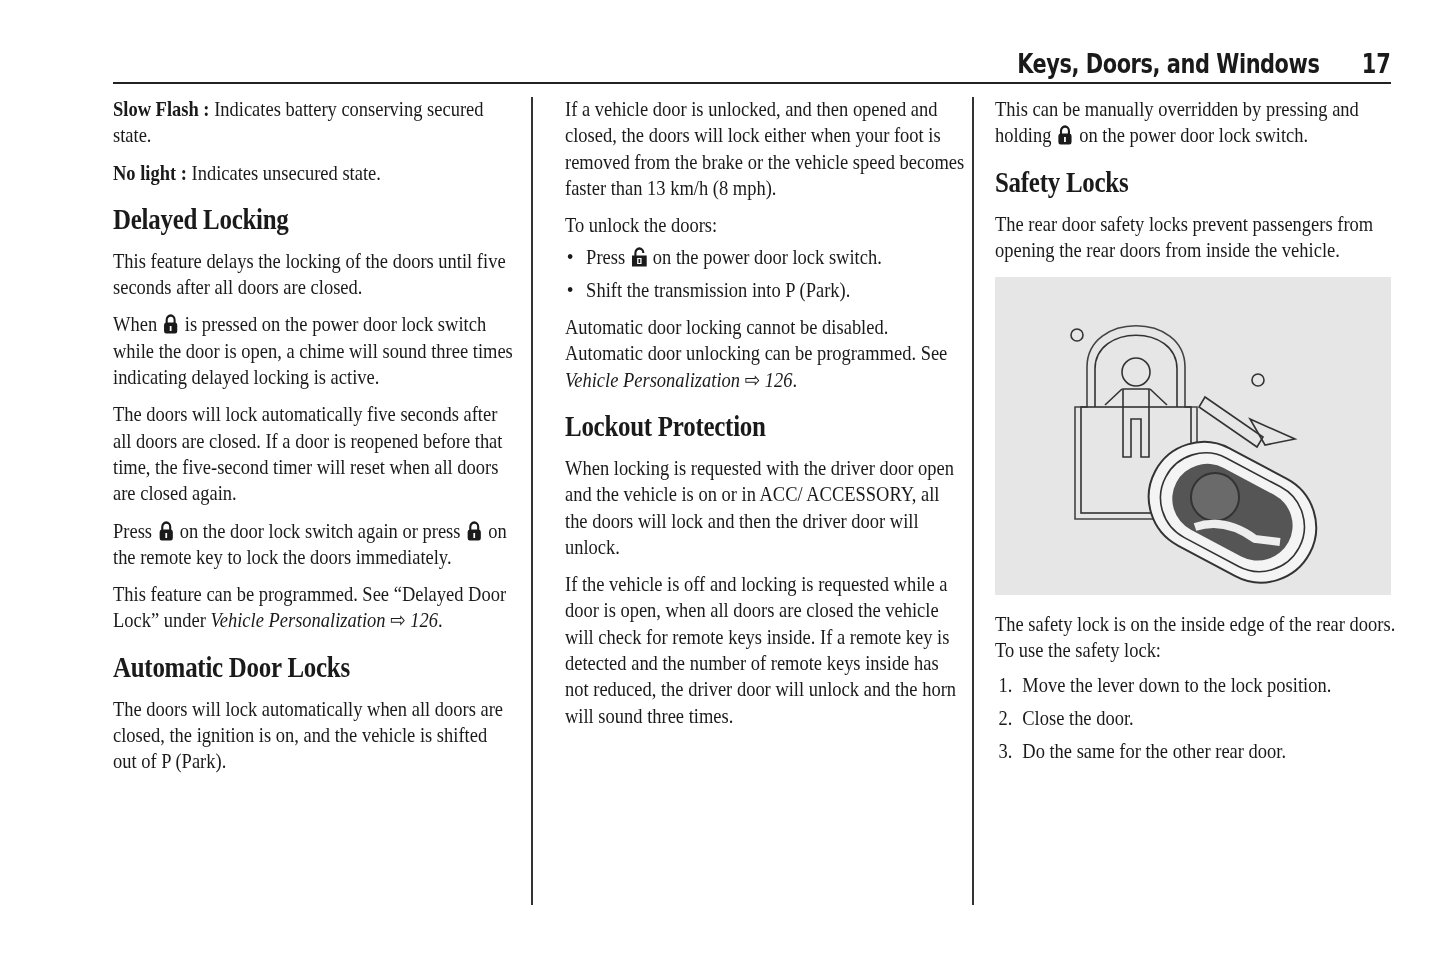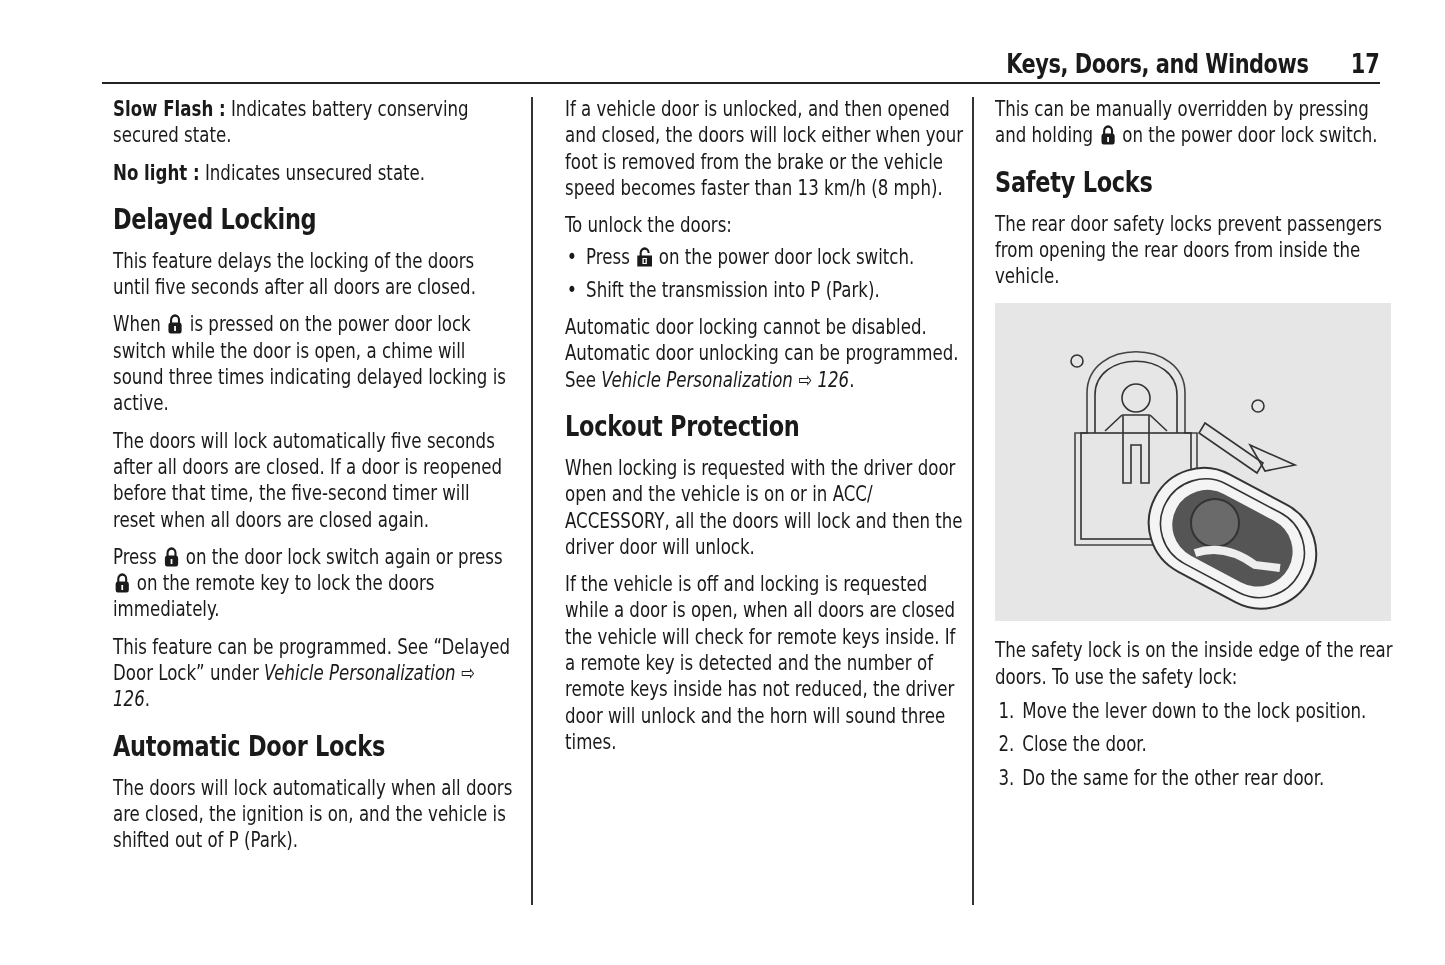--- a/index.html
+++ b/index.html
@@ -1,21 +1,21 @@
 <!DOCTYPE html>
 <html><head>
 <meta charset="utf-8">
 <style>
   html, body { margin: 0; padding: 0; background: #ffffff; }
   body { width: 1445px; height: 965px; position: relative; overflow: hidden;
          font-family: "DejaVu Sans Condensed", "Liberation Sans Narrow", "Liberation Sans", sans-serif; color: #1a1a1a; }
-  .header { position: absolute; left: 102px; top: 48px; width: 1278px; height: 34px; border-bottom: 2px solid #222; }
+  .header { position: absolute; left: 113px; top: 48px; width: 1278px; height: 34px; border-bottom: 2px solid #222; }
   .header-title { position: absolute; right: 72px; top: 0px; font-size: 27px; font-weight: bold; letter-spacing: -0.5px; transform: scaleX(0.86); transform-origin: right top; white-space: nowrap; }
   .page-num { position: absolute; right: 0px; top: 0px; font-size: 27px; font-weight: bold; transform: scaleX(0.86); transform-origin: right top; }
-  .col { position: absolute; top: 96px; }
+  .col { position: absolute; top: 96px; font-family: Liberation Serif, serif; }
   .col1 { left: 113px; width: 400px; }
   .col2 { left: 565px; width: 400px; }
   .col3 { left: 995px; width: 400px; }
   .divider { position: absolute; width: 2px; background: #333; }
   .div1 { left: 531px; top: 97px; height: 808px; }
   .div2 { left: 972px; top: 97px; height: 808px; }
   .txt { font-size: 21px; line-height: 26.3px; margin: 0 0 11px 0; transform: scaleX(0.88); transform-origin: left top; width: 114%; }
   h2 { font-size: 29px; font-weight: bold; margin: 16px 0 12px 0; line-height: 34px; transform: scaleX(0.86); transform-origin: left top; width: 116%; letter-spacing: -0.3px; }
   b { font-weight: bold; }
   i { font-style: italic; }

